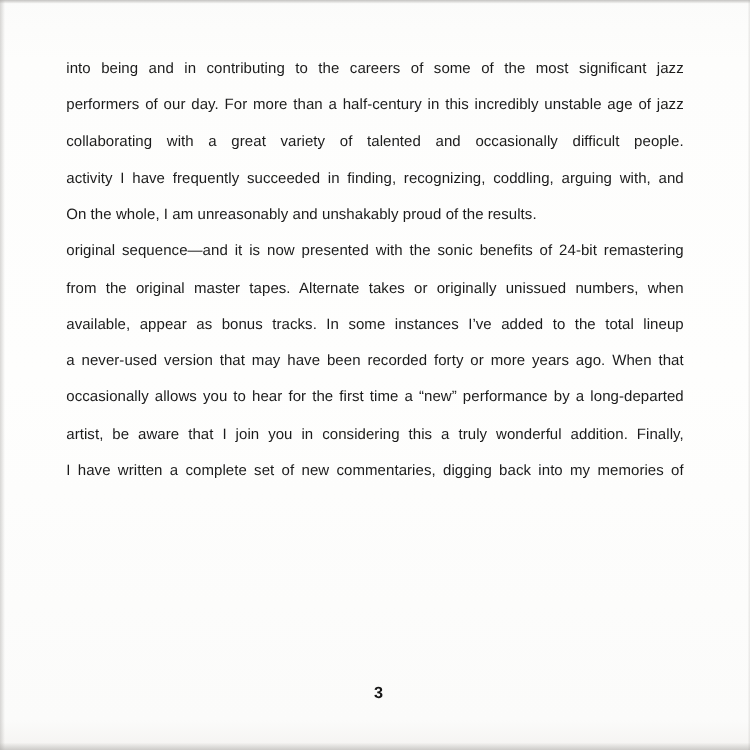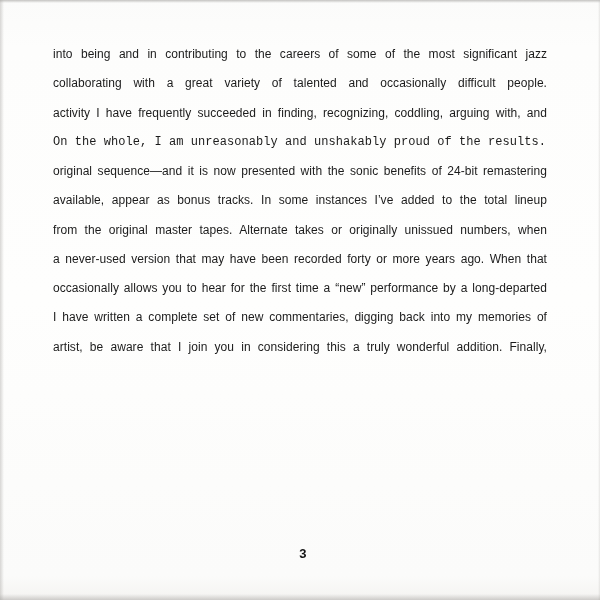--- a/index.html
+++ b/index.html
@@ -43,21 +43,20 @@
     height: 29.25px;
     line-height: 29.25px;
     overflow: hidden;
     text-align: justify;
     text-align-last: justify;
     white-space: normal;
   }
   .line.flush {
     text-align: center;
     text-align-last: left;
-    font-family: Liberation Mono, monospace;
   }
   .line.indent {
     padding-left: 12px;
   }
   .page-number {
     position: absolute;
     top: 546px; left: 0;
     width: 606px;
     text-align: center;
     font-size: 13px;
@@ -71,26 +70,27 @@
 
 <div class="page">
   <div class="edge-top"></div>
   <div class="edge-left"></div>
   <div class="edge-right"></div>
   <div class="edge-bottom"></div>
 
   <div class="text-block" id="text-block">
 
   <div class="line">into being and in contributing to the careers of some of the most significant jazz</div>
+      <div class="line">performers of our day. For more than a half-century in this incredibly unstable age of jazz</div>
       <div class="line">collaborating with a great variety of talented and occasionally difficult people.</div>
       <div class="line">activity I have frequently succeeded in finding, recognizing, coddling, arguing with, and</div>
       <div class="line flush">On the whole, I am unreasonably and unshakably proud of the results.</div>
       <div class="line">original sequence—and it is now presented with the sonic benefits of 24-bit remastering</div>
+      <div class="line">from the original master tapes. Alternate takes or originally unissued numbers, when</div>
       <div class="line">available, appear as bonus tracks. In some instances I’ve added to the total lineup</div>
-      <div class="line">from the original master tapes. Alternate takes or originally unissued numbers, when</div>
       <div class="line">a never-used version that may have been recorded forty or more years ago. When that</div>
       <div class="line">occasionally allows you to hear for the first time a “new” performance by a long-departed</div>
+      <div class="line">artist, be aware that I join you in considering this a truly wonderful addition. Finally,</div>
       <div class="line">I have written a complete set of new commentaries, digging back into my memories of</div>
-      <div class="line">artist, be aware that I join you in considering this a truly wonderful addition. Finally,</div>
     </div>
 
   <div class="page-number">3</div>
 </div>
 
 </body></html>

